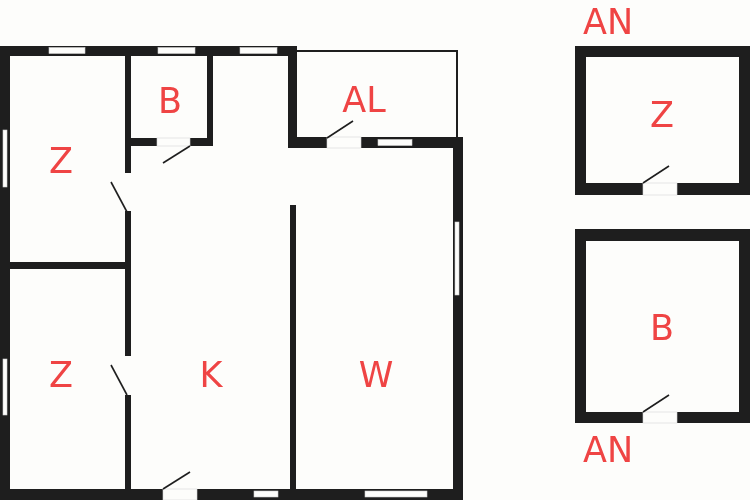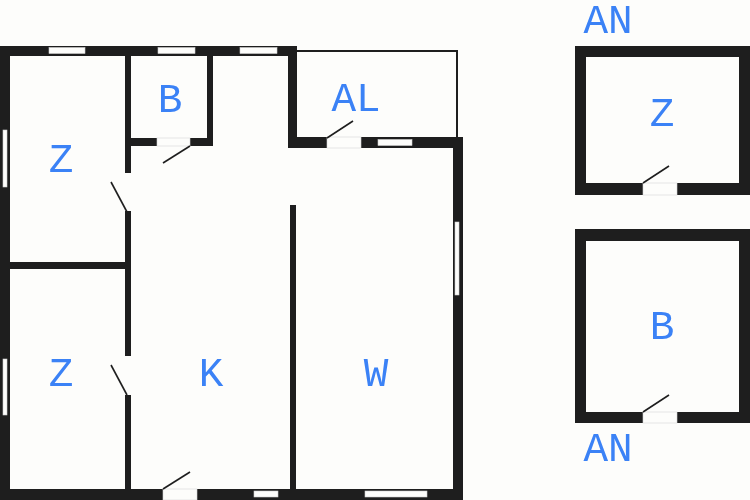--- a/index.html
+++ b/index.html
@@ -1,18 +1,18 @@
 <!DOCTYPE html>
 <html><head>
 <meta charset="utf-8">
 <style>
   html, body { margin:0; padding:0; background:#fdfdfb; }
   body { width:750px; height:500px; position:relative; overflow:hidden; font-family:"DejaVu Sans", sans-serif; }
   .plan { position:absolute; left:0; top:0; width:750px; height:500px; }
-  .lbl { position:absolute; font-size:41px; color:#3b82f6; line-height:1; transform:translate(-50%,-50%); white-space:nowrap;font-family:Liberation Mono, monospace; }
+  .lbl { position:absolute; font-size:35px; color:#ef4444; line-height:1; transform:translate(-50%,-50%); white-space:nowrap; }
 </style>
 </head>
 <body>
 
 <svg class="plan" viewBox="0 0 750 500" xmlns="http://www.w3.org/2000/svg">
   <rect x="0" y="0" width="750" height="500" fill="#fdfdfb"></rect>
 
   <g fill="#1e1e1e">
 
     <rect x="0" y="46" width="297" height="10"></rect>
@@ -91,21 +91,21 @@
     <rect x="575" y="229" width="11" height="194"></rect>
     <rect x="739" y="229" width="11" height="194"></rect>
     <rect x="575" y="412" width="175" height="11"></rect>
   </g>
   <rect x="643" y="412" width="34" height="11" fill="#fdfdfb" stroke="#d8d8d8" stroke-width="0.6"></rect>
   <line x1="643" y1="412" x2="669" y2="395" stroke="#1e1e1e" stroke-width="1.6"></line>
 </svg>
 
 <div class="lbl" style="left:61px;top:161px;">Z</div>
 <div class="lbl" style="left:170px;top:101px;">B</div>
-<div class="lbl" style="left:356px;top:100px;">AL</div>
+<div class="lbl" style="left:364px;top:100px;">AL</div>
 <div class="lbl" style="left:61px;top:375px;">Z</div>
 <div class="lbl" style="left:211px;top:375px;">K</div>
 <div class="lbl" style="left:376px;top:375px;">W</div>
 
 <div class="lbl" style="left:608px;top:22px;">AN</div>
 <div class="lbl" style="left:662px;top:115px;">Z</div>
 
 <div class="lbl" style="left:662px;top:328px;">B</div>
 <div class="lbl" style="left:608px;top:450px;">AN</div>
 

